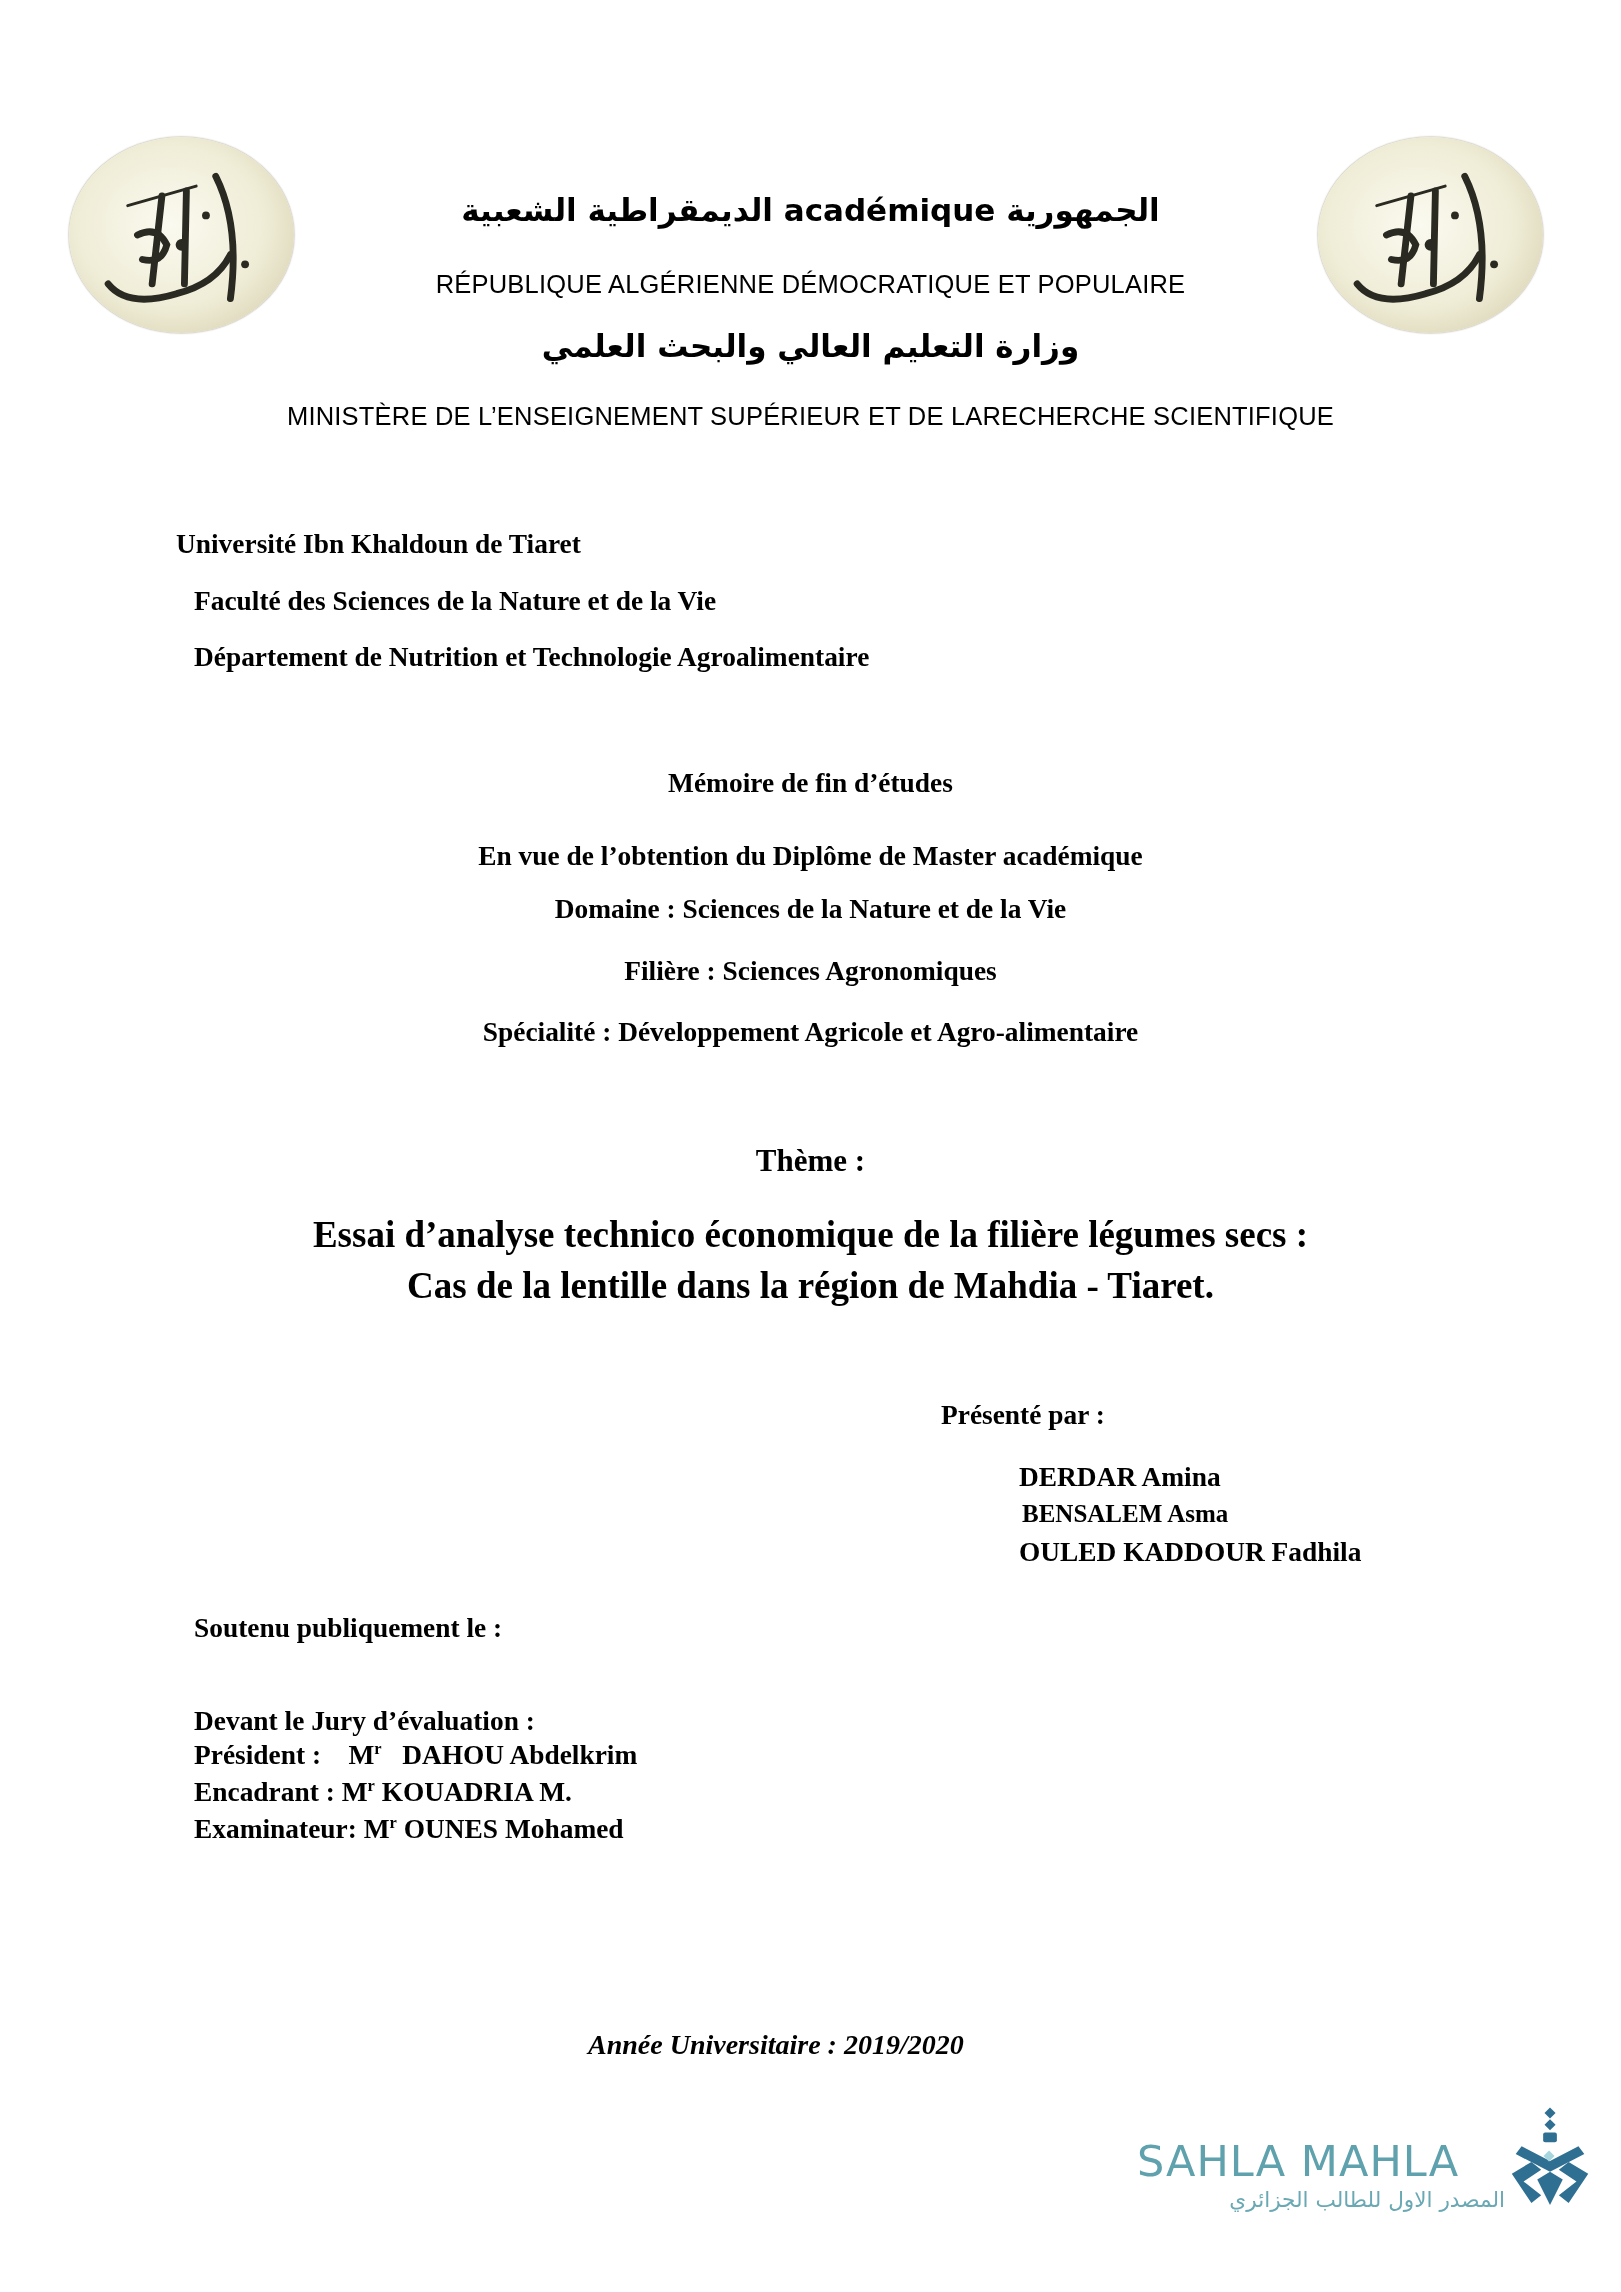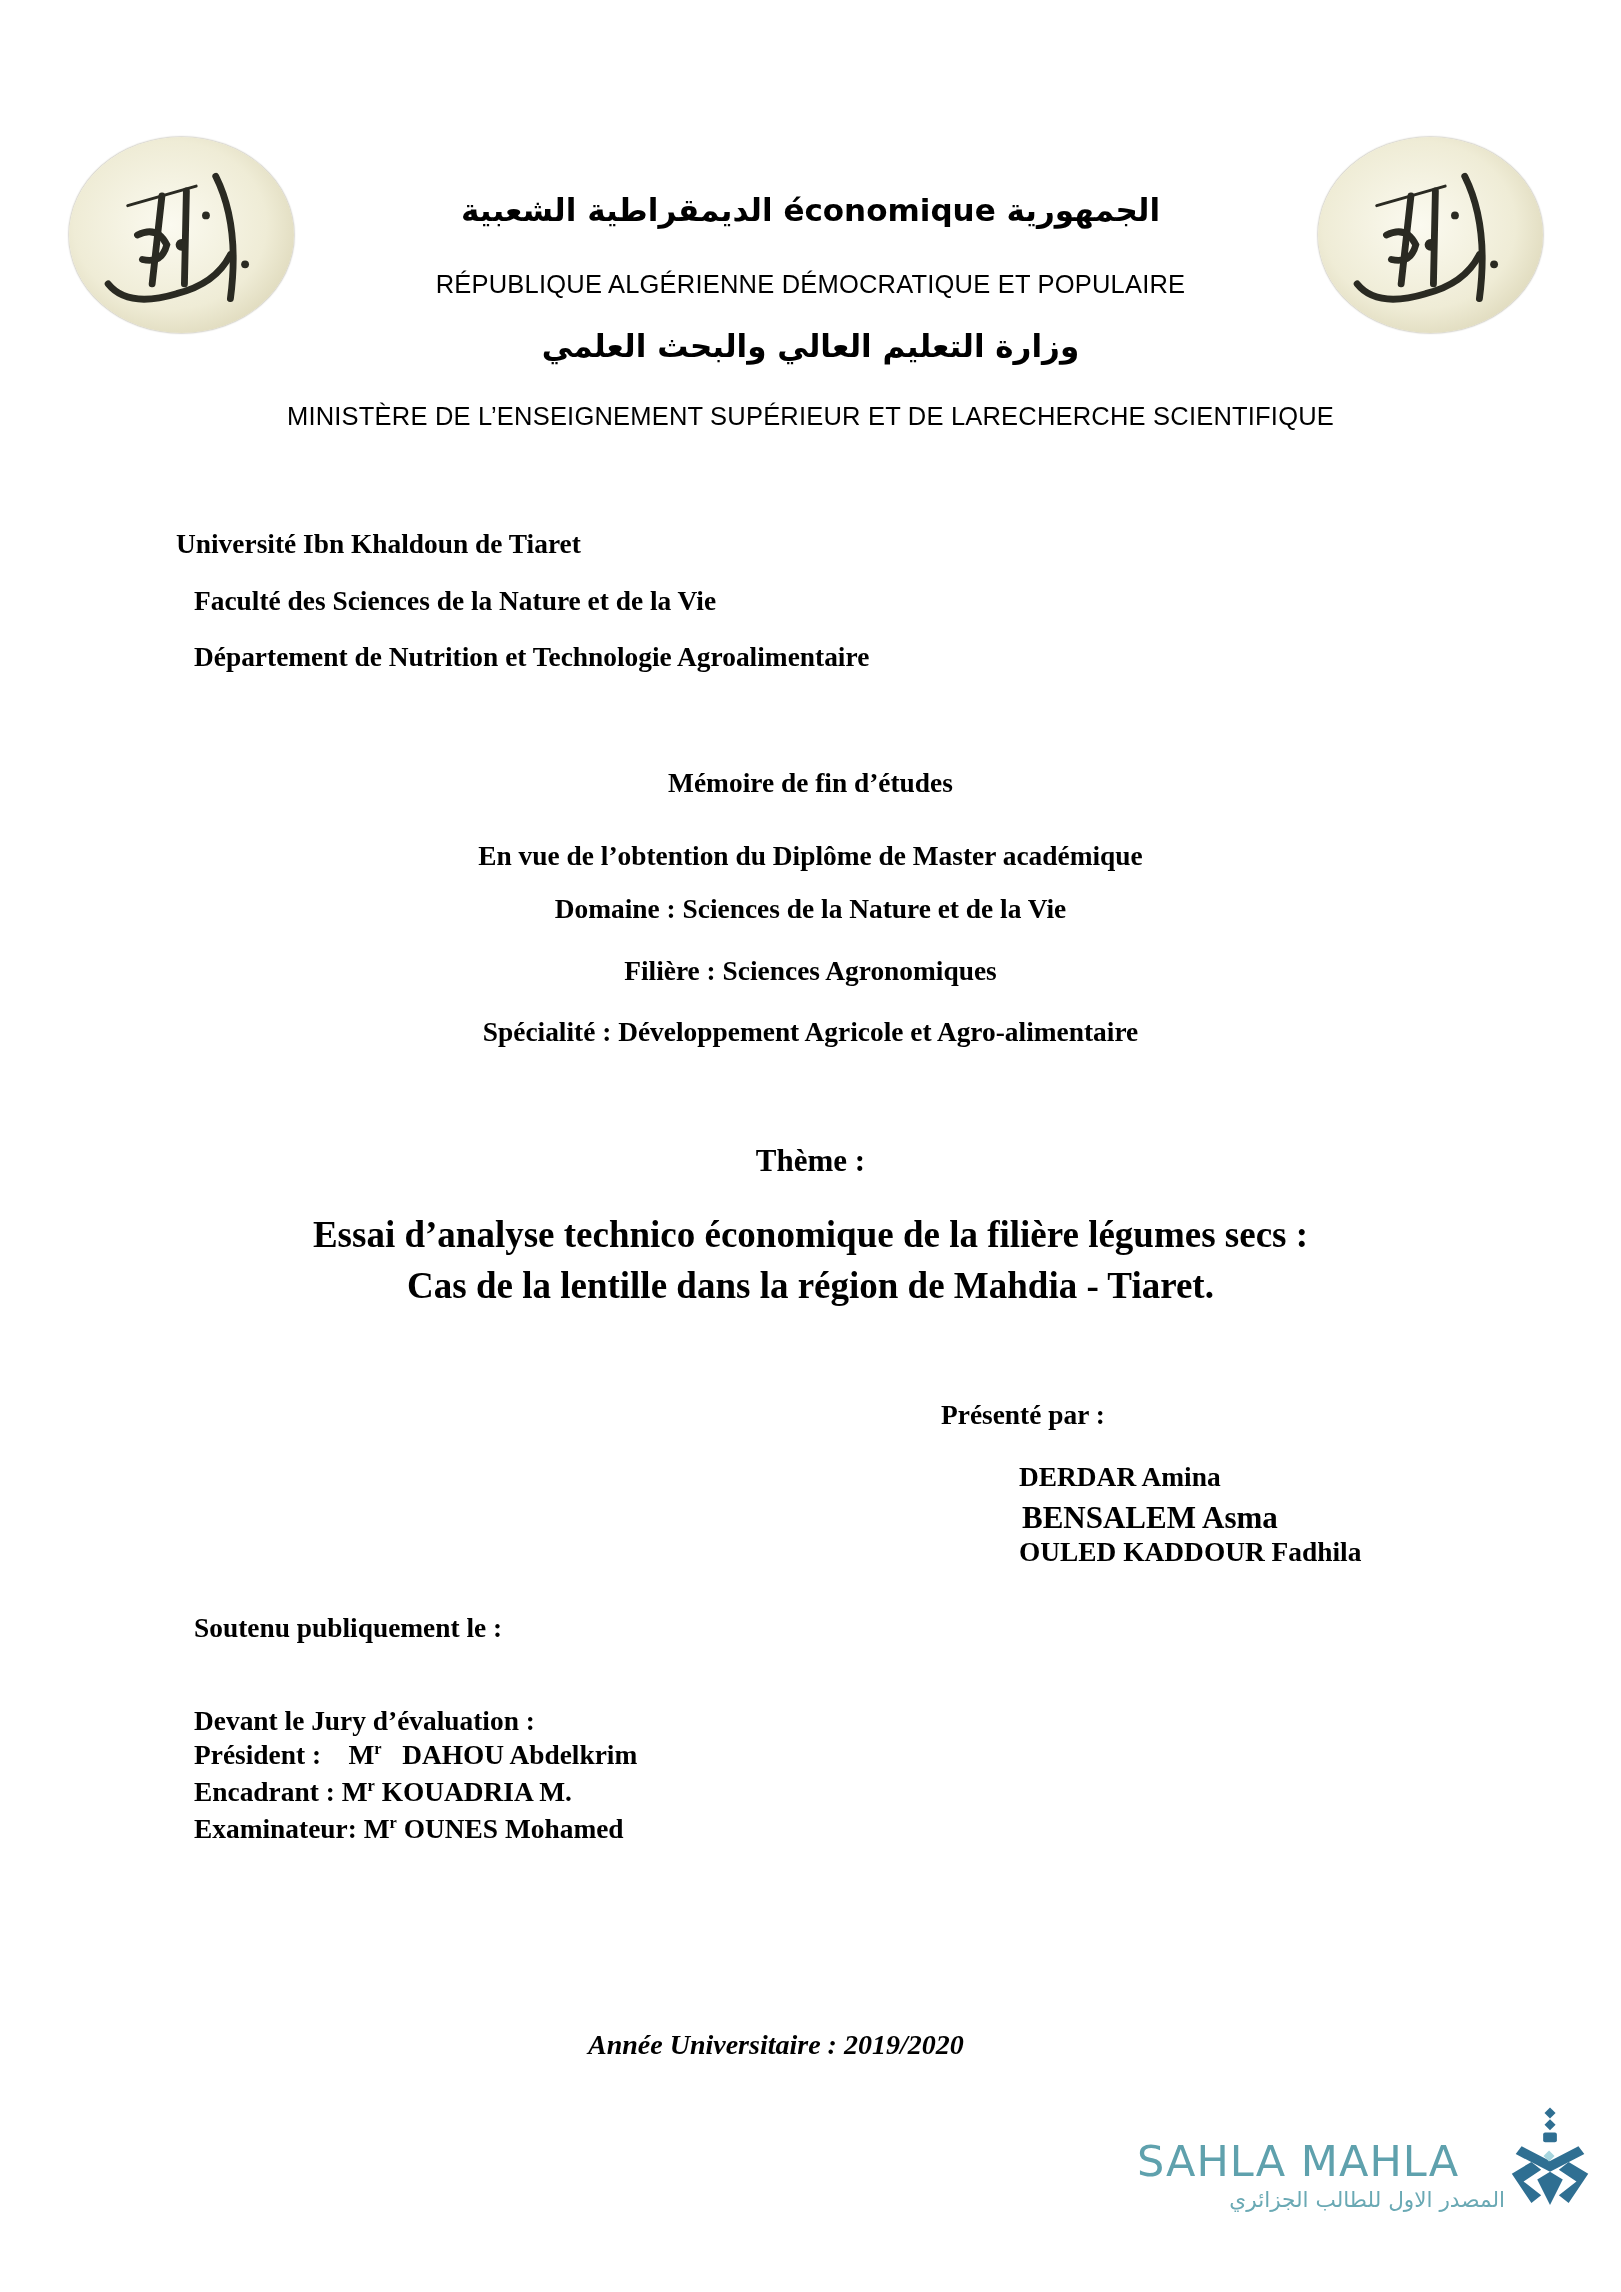--- a/index.html
+++ b/index.html
@@ -58,42 +58,42 @@
       <path d="M70 100 Q90 90 100 110 Q95 130 75 125"></path>
     </g>
     <g fill="#2a2a22">
       <circle cx="115" cy="110" r="6"></circle>
         <circle cx="140" cy="80" r="4"></circle>
         <circle cx="180" cy="130" r="4"></circle>
     </g>
   </svg>
 </div>
 
-<div class="abs center arabic" style="top:192px; font-size:31px;">الجمهورية économique الديمقراطية الشعبية</div>
+<div class="abs center arabic" style="top:192px; font-size:31px;">الجمهورية académique الديمقراطية الشعبية</div>
 <div class="abs center sans hdr-fr" style="top:270px;">RÉPUBLIQUE ALGÉRIENNE DÉMOCRATIQUE ET POPULAIRE</div>
 <div class="abs center arabic" style="top:328px; font-size:31px;">وزارة التعليم العالي والبحث العلمي</div>
 <div class="abs center sans hdr-fr" style="top:402px;">MINISTÈRE DE L’ENSEIGNEMENT SUPÉRIEUR ET DE LARECHERCHE SCIENTIFIQUE</div>
 
 <div class="abs serif bold line-24" style="left:176px; top:529px;">Université Ibn Khaldoun de Tiaret</div>
 <div class="abs serif bold line-24" style="left:194px; top:586px;">Faculté des Sciences de la Nature et de la Vie</div>
 <div class="abs serif bold line-24" style="left:194px; top:642px;">Département de Nutrition et Technologie Agroalimentaire</div>
 
 <div class="abs center serif bold line-24" style="top:768px;">Mémoire de fin d’études</div>
 <div class="abs center serif bold line-24" style="top:841px;">En vue de l’obtention du Diplôme de Master académique</div>
 <div class="abs center serif bold line-24" style="top:894px;">Domaine : Sciences de la Nature et de la Vie</div>
 <div class="abs center serif bold line-24" style="top:956px;">Filière : Sciences Agronomiques</div>
 <div class="abs center serif bold line-24" style="top:1017px;">Spécialité : Développement Agricole et Agro-alimentaire</div>
 
 <div class="abs center serif bold" style="top:1143px; font-size:31px;">Thème :</div>
 <div class="abs center serif bold title-big" style="top:1213px;">Essai d’analyse technico économique de la filière légumes secs :</div>
 <div class="abs center serif bold title-big" style="top:1264px;">Cas de la lentille dans la région de Mahdia - Tiaret.</div>
 
 <div class="abs serif bold" style="left:941px; top:1400px; font-size:27.4px;">Présenté par :</div>
 <div class="abs serif bold" style="left:1019px; top:1462px; font-size:27.4px;">DERDAR Amina</div>
-<div class="abs serif bold" style="left:1022px; top:1500px; font-size:31px;">BENSALEM Asma</div>
+<div class="abs serif bold" style="left:1022px; top:1500px; font-size:25px;">BENSALEM Asma</div>
 <div class="abs serif bold" style="left:1019px; top:1537px; font-size:27.4px;">OULED KADDOUR Fadhila</div>
 
 <div class="abs serif bold" style="left:194px; top:1613px; font-size:27.4px;">Soutenu publiquement le :</div>
 <div class="abs serif bold" style="left:194px; top:1674px; font-size:27.4px;margin-top:32px;">Devant le Jury d’évaluation :</div>
 
 <div class="abs serif bold" style="left:194px; top:1737px; font-size:27.4px; line-height:37px;">
   <div>
     <span>Président :</span>&nbsp;&nbsp;&nbsp;
     <span>M</span><sup>r</sup>&nbsp;&nbsp;
     <span>DAHOU Abdelkrim</span>

